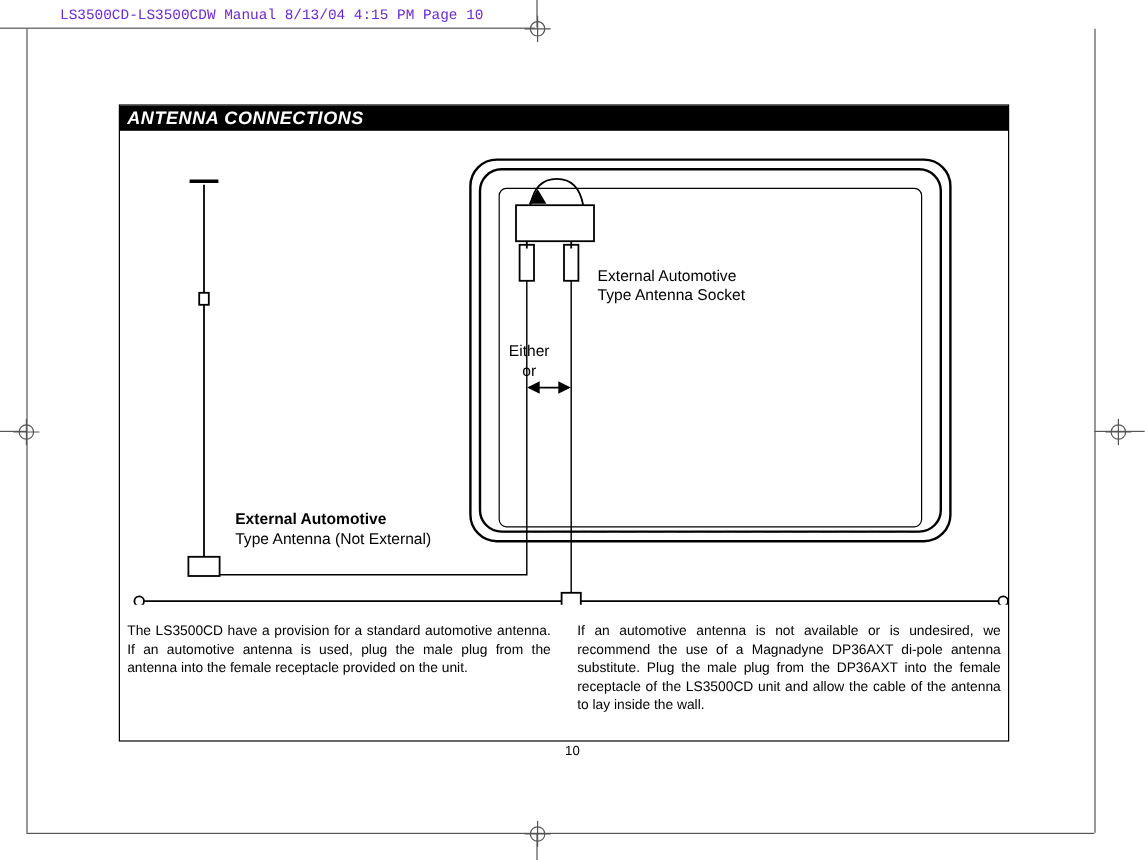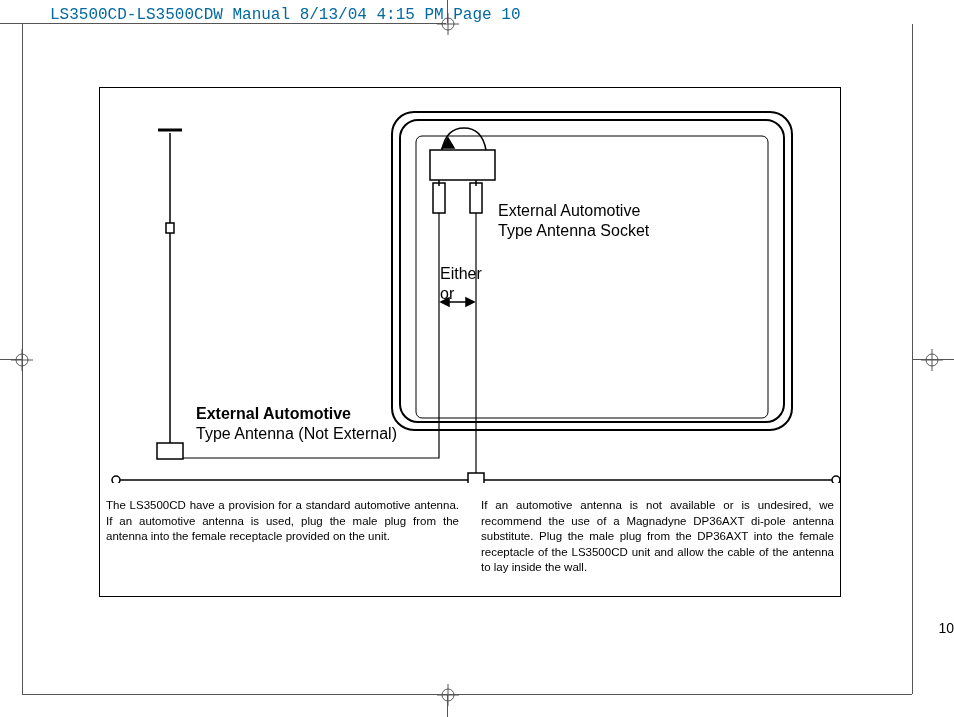--- a/index.html
+++ b/index.html
@@ -1,35 +1,35 @@
 <!DOCTYPE html>
 <html><head>
 <meta charset="utf-8">
 <style>
   html,body{margin:0;padding:0;background:#fff;font-family:Arial,Helvetica,sans-serif;color:#000}
   .page{position:relative;width:954px;height:717px}
-  .hdr{position:absolute;left:50px;top:6px;font-family:"Courier New",monospace;font-size:16px;color:#0369a1}
+  .hdr{position:absolute;left:50px;top:6px;font-family:"Courier New",monospace;font-size:12px;color:#6d28d9}
   .reg{position:absolute}
   .reg svg{display:block}
   
   .vline{position:absolute;width:1px;background:#555}
   .hline{position:absolute;height:1px;background:#555}
   
   .content{position:absolute;left:99px;top:87px;width:740px;border:1px solid #000}
   .titlebar{background:#000;color:#fff;font-weight:bold;font-size:15px;letter-spacing:.5px;padding:2px 6px;font-style:italic}
   .inner{position:relative;height:508px}
   
   .diagram{position:absolute;left:0;top:0;width:740px;height:395px}
   
-  .lbl{position:absolute;font-size:16px;line-height:1.25;color:#000}
+  .lbl{position:absolute;font-size:13px;line-height:1.25;color:#000}
   .lbl .b{font-weight:bold}
   
   .cols{position:absolute;left:6px;right:6px;top:410px;display:flex;gap:22px;font-size:11.5px;line-height:1.35;text-align:justify}
   .col{flex:1}
-  .pagenum{position:absolute;left:0;right:0;top:620px;text-align:right;font-size:14px}
+  .pagenum{position:absolute;left:0;right:0;top:620px;text-align:center;font-size:11px}
 </style>
 </head>
 <body>
 
 <div class="page">
 
   <div class="hdr">LS3500CD-LS3500CDW Manual  8/13/04  4:15 PM  Page 10</div>
 
   <div class="hline" style="left:0;top:23px;width:446px"></div>
   <div class="vline" style="left:447px;top:0;height:23px"></div>
@@ -65,20 +65,21 @@
   <div class="vline" style="left:447px;top:694px;height:23px"></div>
   <div class="reg" style="left:437px;top:684px">
     <svg width="22" height="22">
         <circle cx="11" cy="11" r="6" fill="none" stroke="#555"></circle>
         <line x1="11" y1="0" x2="11" y2="22" stroke="#555"></line>
         <line x1="0" y1="11" x2="22" y2="11" stroke="#555"></line>
       </svg>
   </div>
 
   <div class="content">
+    <div class="titlebar">ANTENNA CONNECTIONS</div>
 
     <div class="inner">
 
       <svg class="diagram" viewBox="0 0 740 395">
 
         <g fill="none" stroke="#000" stroke-width="2">
           <rect x="292" y="24" width="400" height="318" rx="22"></rect>
           <rect x="300" y="32" width="384" height="302" rx="18"></rect>
           <rect x="316" y="48" width="352" height="282" rx="6" stroke-width="1"></rect>
         </g>
@@ -137,21 +138,21 @@
           <line x1="368" y1="392" x2="20" y2="392"></line>
           <circle cx="16" cy="392" r="4"></circle>
 
           <line x1="384" y1="392" x2="732" y2="392"></line>
           <circle cx="736" cy="392" r="4"></circle>
         </g>
       </svg>
 
       <div class="lbl" style="left:398px;top:113px;white-space:pre-line">External Automotive
 Type Antenna Socket</div>
-      <div class="lbl" style="left:340px;top:176px;text-align:left;white-space:pre-line">Either
+      <div class="lbl" style="left:324px;top:176px;text-align:center;white-space:pre-line">Either
 or</div>
 
       <div class="lbl" style="left:96px;top:316px">
         <span class="b">External Automotive</span><br>
         <span>Type Antenna (Not External)</span>
       </div>
 
 
       <div class="cols">
         <div class="col">The LS3500CD have a provision for a standard automotive antenna. If an automotive antenna is used, plug the male plug from the antenna into the female receptacle provided on the unit.</div>

